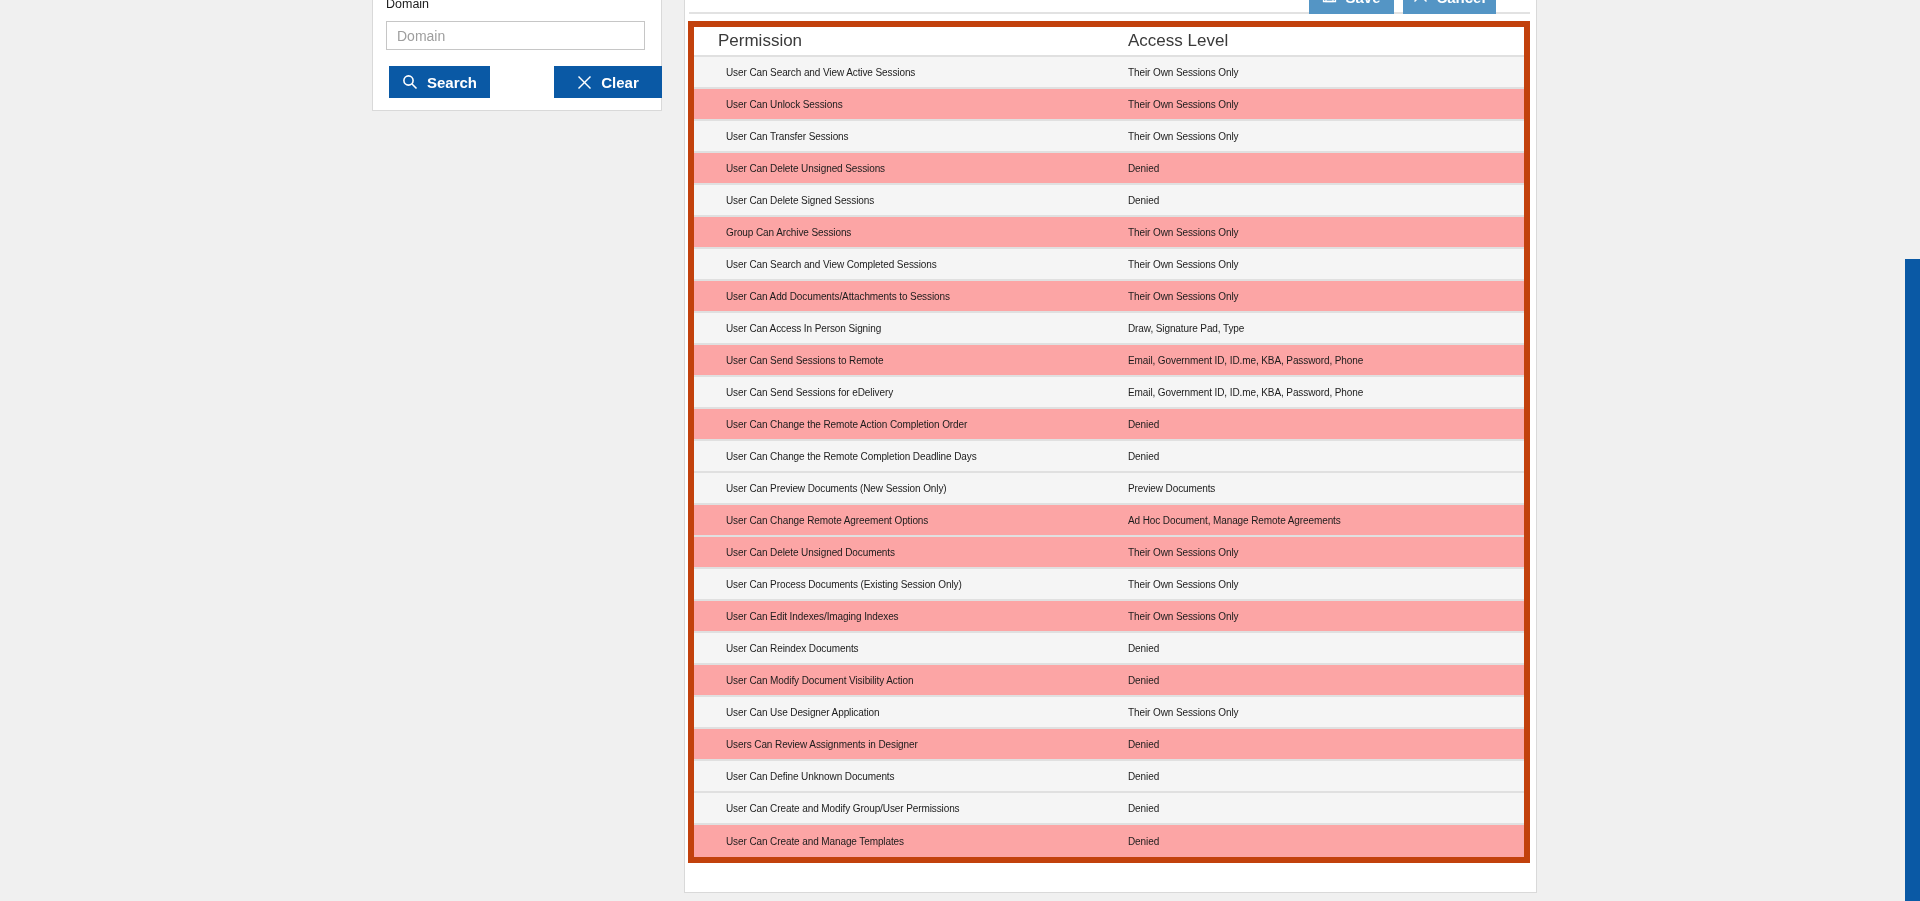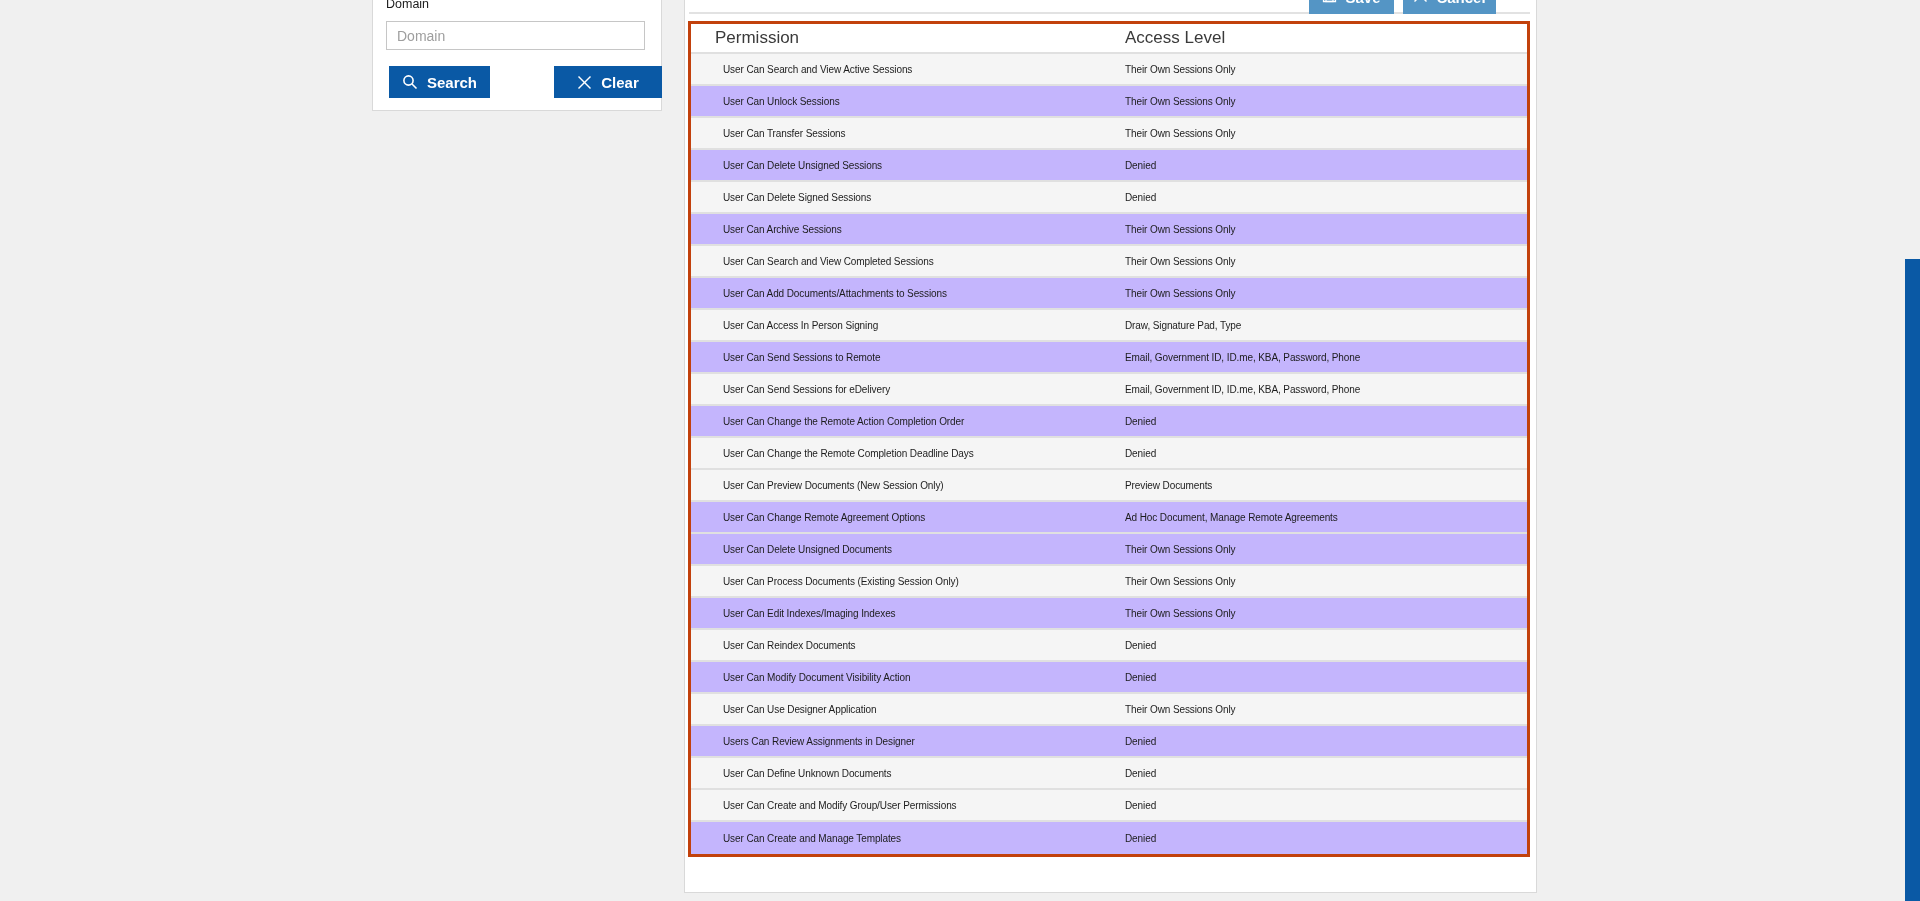--- a/index.html
+++ b/index.html
@@ -51,36 +51,36 @@
     display:flex; align-items:center; justify-content:center; gap:8px;
     font-size:15px; font-weight:700;
     font-family:"Liberation Sans", sans-serif;
   }
   .btn-save   { left:624px; width:85px; }
   .btn-cancel { left:718px; width:93px; }
 
   
   .perm-table {
     position:absolute; left:3px; top:50px; width:842px;
-    border:3px solid #c2410c; background:#fff;
+    border:6px solid #c2410c; background:#fff;
   }
   .perm-header {
     display:flex; height:30px; align-items:center;
     border-bottom:2px solid #e0e0e0;
     font-size:17px; color:#3a3a3a;
   }
   .perm-header .col-permission { padding-left:24px; }
   .perm-row {
     display:flex; height:32px; align-items:center;
     border-bottom:2px solid #e0e0e0;
     font-size:10px; color:#1c1c1c; letter-spacing:-0.1px;
   }
   .perm-row:last-child { border-bottom:none; }
   .perm-row.odd  { background:#f5f5f5; }
-  .perm-row.even { background:#c4b5fd; }
+  .perm-row.even { background:#fca5a5; }
   .col-permission { width:434px; flex:0 0 434px; padding-left:32px; }
   .col-access     { flex:1; }
 
   
   .right-edge-bar {
     position:absolute; left:1905px; top:259px; width:15px; height:642px;
     background:#0a59a5;
   }
 </style>
 </head>
@@ -153,21 +153,21 @@
         </div>
         <div class="perm-row even">
           <div class="col-permission">User Can Delete Unsigned Sessions</div>
           <div class="col-access">Denied</div>
         </div>
         <div class="perm-row odd">
           <div class="col-permission">User Can Delete Signed Sessions</div>
           <div class="col-access">Denied</div>
         </div>
         <div class="perm-row even">
-          <div class="col-permission">User Can Archive Sessions</div>
+          <div class="col-permission">Group Can Archive Sessions</div>
           <div class="col-access">Their Own Sessions Only</div>
         </div>
         <div class="perm-row odd">
           <div class="col-permission">User Can Search and View Completed Sessions</div>
           <div class="col-access">Their Own Sessions Only</div>
         </div>
         <div class="perm-row even">
           <div class="col-permission">User Can Add Documents/Attachments to Sessions</div>
           <div class="col-access">Their Own Sessions Only</div>
         </div>

